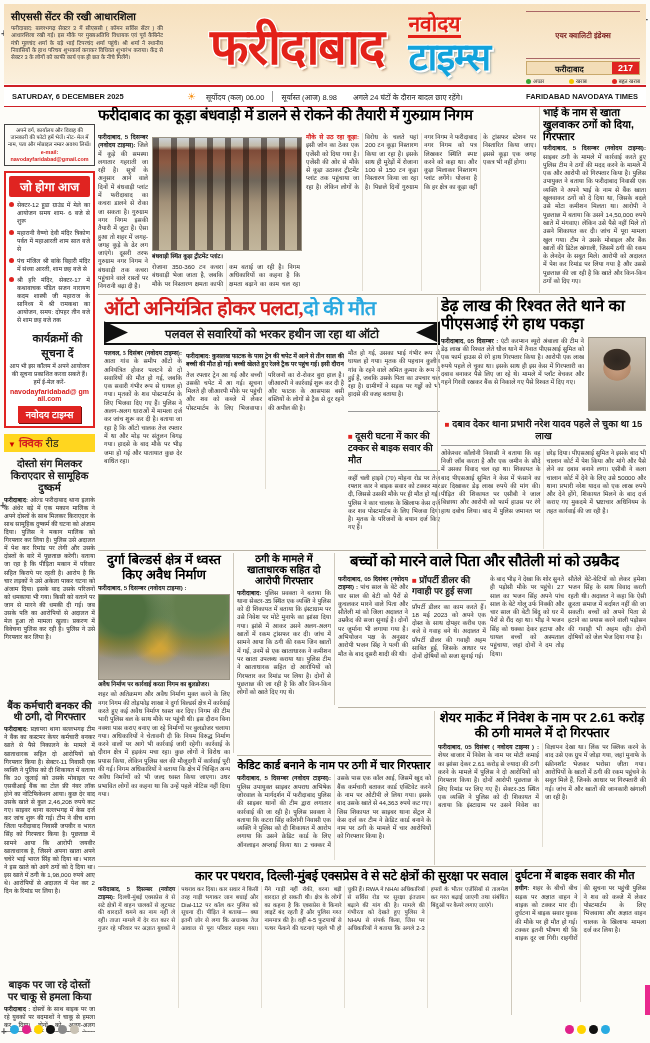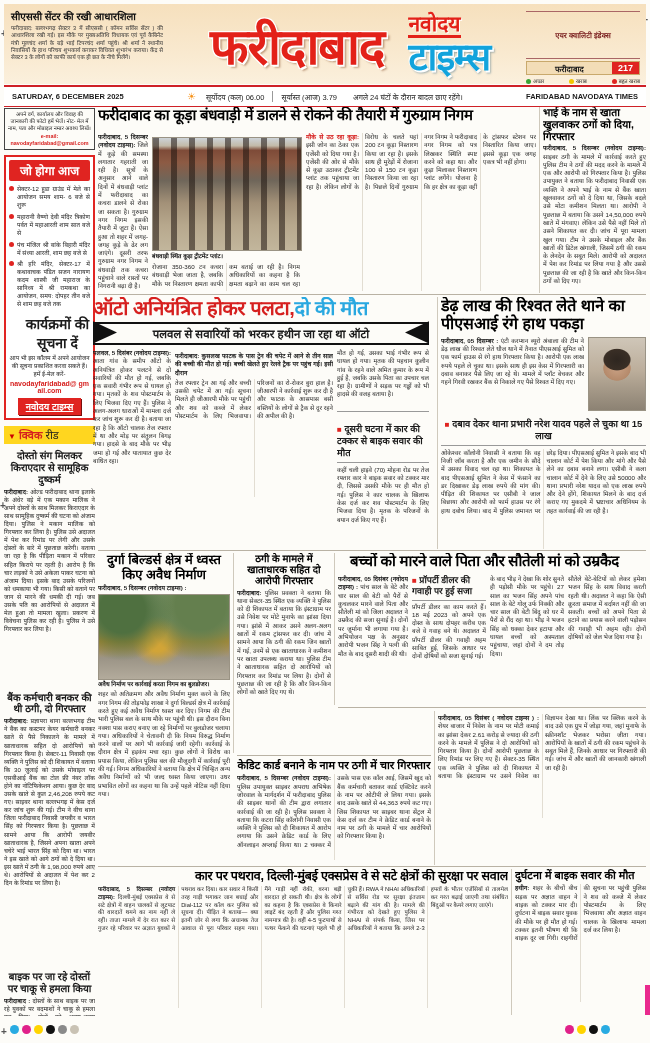--- a/index.html
+++ b/index.html
@@ -44,33 +44,33 @@
   .thermo .bulb{position:absolute;left:1px;bottom:0;width:7px;height:7px;border-radius:50%;background:#e02421;}
   .temp-txt{font-size:5.6px;line-height:1.25;}
   .forecast{font-size:5.3px;line-height:1.3;}
   
   .datebar{left:4px;top:85px;width:642px;height:19px;border-top:2px solid #cf2027;border-bottom:1.5px solid #cf2027;
       display:flex;align-items:center;font-size:7.5px;background:#fff;}
   .db-item{padding:0 8px;white-space:nowrap;}
   .db-sep{width:1px;height:11px;background:#999;}
   .sun{color:#f7941d;font-size:10px;}
   
-  .rail{left:4px;top:108px;width:91px;height:908px;}
+  .rail{left:4px;top:124px;width:91px;height:908px;}
   .notice{border:1px solid #444;padding:2px;font-size:5.4px;line-height:1.3;text-align:center;}
   .notice-email{color:#d6201f;font-weight:bold;font-size:5.4px;margin-top:1px;}
   .johoga{border:2px solid #e02421;padding:3px;margin-top:5px;background:#fff;}
   .johoga-head{background:#e02421;color:#fff;font-weight:bold;font-size:12px;text-align:center;padding:2px 0;border-radius:2px;}
   .johoga-item{font-size:6.1px;line-height:1.3;margin-top:4px;display:flex;gap:3px;text-align:justify;}
   .johoga-item .b{flex:none;width:5px;height:5px;border-radius:50%;background:#e02421;margin-top:1px;}
   .suchna{margin-top:6px;text-align:center;}
-  .suchna-title{font-size:14px;font-weight:bold;margin-left:16px;}
+  .suchna-title{font-size:11px;font-weight:bold;margin-left:16px;}
   .suchna-body{font-size:6px;line-height:1.35;margin-top:2px;}
   .suchna-email{color:#d6201f;font-weight:bold;font-size:7px;margin-top:2px;word-break:break-all;}
   .mini-logo{display:inline-block;background:#e02421;color:#fff;font-weight:bold;font-size:9.5px;padding:2px 8px;margin-top:4px;
-      box-shadow:1px 1px 0 #7a0e0b;text-decoration:underline;}
+      box-shadow:1px 1px 0 #7a0e0b;}
   .quickread{margin-top:6px;background:#ffd61f;padding:1px 4px 2px 4px;font-size:11px;font-weight:bold;}
   .qr-flag{color:#c00;font-size:8px;}
   .rail-story{margin-top:6px;}
   .rail-hl{font-size:10px;font-weight:bold;text-align:center;line-height:1.18;}
   .rail-body{font-size:6.1px;line-height:1.33;text-align:justify;margin-top:2px;}
   
   .hl-top{font-size:15px;letter-spacing:-.3px;white-space:nowrap;}
   .hl-auto{font-size:20px;letter-spacing:-.4px;white-space:nowrap;}
   .strap{position:relative;border-top:2px solid #111;border-bottom:2px solid #111;text-align:center;
       font-weight:bold;font-size:11.5px;padding:2px 24px;}
@@ -150,21 +150,21 @@
       </div>
     </div>
   </div>
 
   <div class="abs datebar">
     <span class="db-item" style="font-weight:bold;">SATURDAY, 6 DECEMBER 2025</span>
     <span style="flex:1"></span>
     <span class="sun db-item" style="padding-right:2px;">☀</span>
     <span class="db-item">सूर्योदय (कल) 06.00</span>
     <span class="db-sep"></span>
-    <span class="db-item">सूर्यास्त (आज) 3.79</span>
+    <span class="db-item">सूर्यास्त (आज) 8.98</span>
     <span class="db-item">अगले 24 घंटों के दौरान बादल छाए रहेंगे।</span>
     <span style="flex:1"></span>
     <span class="db-item" style="font-weight:bold;">FARIDABAD NAVODAYA TIMES</span>
   </div>
 
   <div class="abs rail ovh">
     <div class="notice">
       <span>अपने वर्ग, कार्यालय और विवाह की जानकारी की फोटो हमें भेजें। नोट- मेल में नाम, पता और मोबाइल नम्बर अवश्य लिखें।</span>
       <div class="notice-email">e-mail: navodayfaridabad@gmail.com</div>
     </div>
@@ -241,39 +241,39 @@
 
   <div class="abs ovh" style="left:543px;top:107px;width:103px;height:186px;">
     <div class="hl" style="font-size:10.5px;">भाई के नाम से खाता खुलवाकर ठगों को दिया, गिरफ्तार</div>
     <div class="body" style="margin-top:2px;height:152px;overflow:hidden;">
       <span class="dl">फरीदाबाद, 5 दिसम्बर (नवोदय टाइम्स):</span> <span>साइबर ठगी के मामले में कार्रवाई करते हुए पुलिस टीम ने ठगों की मदद करने के मामले में एक और आरोपी को गिरफ्तार किया है। पुलिस उपायुक्त ने बताया कि फरीदाबाद निवासी एक व्यक्ति ने अपने भाई के नाम से बैंक खाता खुलवाकर ठगों को दे दिया था, जिसके बदले उसे मोटा कमीशन मिलता था। आरोपी ने पूछताछ में बताया कि उसने 14,50,000 रुपये खाते में मंगवाए। लेकिन उसे पैसे नहीं मिले तो उसने शिकायत कर दी। जांच में पूरा मामला खुल गया। टीम ने उसके मोबाइल और बैंक खातों की डिटेल खंगाली, जिसमें ठगी की रकम के लेनदेन के सबूत मिले। आरोपी को अदालत में पेश कर रिमांड पर लिया गया है और उससे पूछताछ की जा रही है कि खाते और किन-किन ठगों को दिए गए।</span>
     </div>
   </div>
 
   <div class="abs rule-h" style="left:98px;top:294px;width:548px;"></div>
 
-  <div class="abs ovh" style="left:93px;top:297px;width:336px;height:252px;">
+  <div class="abs ovh" style="left:104px;top:297px;width:336px;height:252px;font-family:Liberation Serif, serif;">
     <div class="hl hl-auto">
       <span class="red">ऑटो अनियंत्रित होकर पलटा,</span><span class="blue">दो की मौत</span>
     </div>
     <div class="strap" style="margin-top:3px;">
       <span class="wedge l"></span>
       <span>पलवल से सवारियों को भरकर हथीन जा रहा था ऑटो</span>
       <span class="wedge r"></span>
     </div>
     <div class="abs body ovh" style="left:0;top:52px;width:78px;height:198px;">
       <span class="dl">पलवल, 5 दिसंबर (नवोदय टाइम्स):</span> <span>आता गांव के समीप ऑटो के अनियंत्रित होकर पलटने से दो सवारियों की मौत हो गई, जबकि एक सवारी गंभीर रूप से घायल हो गया। मृतकों के शव पोस्टमार्टम के लिए भिजवा दिए गए हैं। पुलिस ने अलग-अलग धाराओं में मामला दर्ज कर जांच शुरू कर दी है। बताया जा रहा है कि ऑटो चालक तेज रफ्तार में था और मोड़ पर संतुलन बिगड़ गया। हादसे के बाद मौके पर भीड़ जमा हो गई और यातायात कुछ देर बाधित रहा।</span>
     </div>
     <div class="abs ovh" style="left:82px;top:52px;width:158px;height:198px;">
       <div class="body" style="margin-top:3px;font-weight:bold;">फरीदाबाद: कुसलख फाटक के पास ट्रेन की चपेट में आने से तीन साल की बच्ची की मौत हो गई। बच्ची खेलते हुए रेलवे ट्रैक पर पहुंच गई। इसी दौरान</div>
       <div class="body cols2 ovh" style="margin-top:2px;height:118px;">तेज रफ्तार ट्रेन आ गई और बच्ची उसकी चपेट में आ गई। सूचना मिलते ही जीआरपी मौके पर पहुंची और शव को कब्जे में लेकर पोस्टमार्टम के लिए भिजवाया। परिजनों का रो-रोकर बुरा हाल है। जीआरपी ने कार्रवाई शुरू कर दी है और फाटक के आसपास बसी बस्तियों के लोगों से ट्रैक से दूर रहने की अपील की है।</div>
     </div>
     <div class="abs ovh" style="left:244px;top:52px;width:92px;height:198px;">
       <div class="body ovh" style="height:58px;">मौत हो गई, उसका भाई गंभीर रूप से घायल हो गया। मृतक की पहचान कुलीन गांव के रहने वाले अमित कुमार के रूप में हुई है, जबकि उसके पिता का उपचार चल रहा है। ग्रामीणों ने सड़क पर गड्ढों को भी हादसे की वजह बताया है।</div>
-      <div class="subbox-title" style="margin-top:4px;border-top:1px solid #999;padding-top:11px;">
+      <div class="subbox-title" style="margin-top:4px;border-top:1px solid #999;padding-top:19px;">
         <span class="sq">■</span> <span>दूसरी घटना में कार की टक्कर से बाइक सवार की मौत</span>
       </div>
       <div class="body ovh" style="margin-top:3px;height:110px;border-top:1px solid #999;padding-top:3px;">कहीं चली हाइवे (70) मोहना रोड पर तेज रफ्तार कार ने बाइक सवार को टक्कर मार दी, जिससे उसकी मौके पर ही मौत हो गई। पुलिस ने कार चालक के खिलाफ केस दर्ज कर शव पोस्टमार्टम के लिए भिजवा दिया है। मृतक के परिजनों के बयान दर्ज किए गए हैं।</div>
     </div>
   </div>
 
   <div class="abs rule-v" style="left:437px;top:297px;height:252px;"></div>
 
   <div class="abs ovh" style="left:441px;top:297px;width:205px;height:252px;">
     <div class="hl" style="font-size:16px;">डेढ़ लाख की रिश्वत लेते थाने का पीएसआई रंगे हाथ पकड़ा</div>
@@ -329,20 +329,21 @@
   <div class="abs ovh" style="left:237px;top:759px;width:194px;height:106px;">
     <div class="hl" style="font-size:11px;text-align:center;">केडिट कार्ड बनाने के नाम पर ठगी में चार गिरफ्तार</div>
     <div class="body cols2 ovh" style="margin-top:3px;height:86px;">
       <span class="dl">फरीदाबाद, 5 दिसम्बर (नवोदय टाइम्स):</span> <span>पुलिस उपायुक्त साइबर अपराध अभिषेक जोरवाल के मार्गदर्शन में फरीदाबाद पुलिस की साइबर थानों की टीम द्वारा लगातार कार्रवाई की जा रही है। पुलिस प्रवक्ता ने बताया कि कटरा सिंह कॉलोनी निवासी एक व्यक्ति ने पुलिस को दी शिकायत में आरोप लगाया कि उसने क्रेडिट कार्ड के लिए ऑनलाइन अप्लाई किया था। 2 चक्कर में उसके पास एक कॉल आई, जिसमें खुद को बैंक कर्मचारी बताकर कार्ड एक्टिवेट करने के नाम पर ओटीपी ले लिया गया। इसके बाद उसके खाते से 44,363 रुपये कट गए। जिस शिकायत पर साइबर थाना सेंट्रल में केस दर्ज कर टीम ने क्रेडिट कार्ड बनाने के नाम पर ठगी के मामले में चार आरोपियों को गिरफ्तार किया है।</span>
     </div>
   </div>
 
   <div class="abs rule-h" style="left:338px;top:707px;width:308px;"></div>
   <div class="abs rule-v" style="left:434px;top:711px;height:154px;"></div>
   <div class="abs ovh" style="left:438px;top:711px;width:208px;height:154px;">
+    <div class="hl" style="font-size:13px;text-align:center;">शेयर मार्केट में निवेश के नाम पर 2.61 करोड़ की ठगी मामले में दो गिरफ्तार</div>
     <div class="body cols2 ovh" style="margin-top:3px;height:104px;">
       <span class="dl">फरीदाबाद, 05 दिसंबर ( नवोदय टाइम्स ) :</span> <span>शेयर बाजार में निवेश के नाम पर मोटी कमाई का झांसा देकर 2.61 करोड़ से ज्यादा की ठगी करने के मामले में पुलिस ने दो आरोपियों को गिरफ्तार किया है। दोनों आरोपी पूछताछ के लिए रिमांड पर लिए गए हैं। सेक्टर-35 स्थित एक व्यक्ति ने पुलिस को दी शिकायत में बताया कि इंस्टाग्राम पर उसने निवेश का विज्ञापन देखा था। लिंक पर क्लिक करने के बाद उसे एक ग्रुप में जोड़ा गया, जहां मुनाफे के स्क्रीनशॉट भेजकर भरोसा जीता गया। आरोपियों के खातों में ठगी की रकम पहुंचने के सबूत मिले हैं, जिनके आधार पर गिरफ्तारी की गई। जांच में और खातों की जानकारी खंगाली जा रही है।</span>
     </div>
   </div>
 
   <div class="abs rule-h" style="left:98px;top:866px;width:548px;"></div>
   <div class="abs ovh" style="left:98px;top:869px;width:410px;height:146px;">
     <div class="hl" style="font-size:12.5px;white-space:nowrap;letter-spacing:-.2px;text-align:right;">कार पर पथराव, दिल्ली-मुंबई एक्सप्रेस वे से सटे क्षेत्रों की सुरक्षा पर सवाल</div>
     <div class="body cols5 ovh" style="margin-top:3px;height:122px;font-size:5.8px;">
       <span class="dl">फरीदाबाद, 5 दिसम्बर (नवोदय टाइम्स):</span> <span>दिल्ली-मुंबई एक्सप्रेस वे से सटे क्षेत्रों में वाहन चालकों से लूटपाट की वारदातें थमने का नाम नहीं ले रहीं। ताजा मामले में देर रात कार से गुजर रहे परिवार पर अज्ञात युवकों ने पथराव कर दिया। कार सवार ने किसी तरह गाड़ी भगाकर जान बचाई और Dial-112 पर कॉल कर पुलिस को सूचना दी। पीड़ित ने बताया— क्या इतनी जोर से लगा कि अचानक तेज आवाज से पूरा परिवार सहम गया। मैंने गाड़ी नहीं रोकी, वरना बड़ी वारदात हो सकती थी। क्षेत्र के लोगों का कहना है कि एक्सप्रेस वे किनारे लाइटें बंद रहती हैं और पुलिस गश्त नाममात्र की है। वहीं 4-5 फुटपाथों से पत्थर फेंकने की घटनाएं पहले भी हो चुकी हैं। RWA ने NHAI अधिकारियों से सर्विस रोड पर सुरक्षा इंतजाम बढ़ाने की मांग की है। मामले की गंभीरता को देखते हुए पुलिस ने NHAI से संपर्क किया, जिस पर अधिकारियों ने बताया कि अगले 2-3 हफ्तों के भीतर एजेंसियों से तालमेल कर गश्त बढ़ाई जाएगी तथा संबंधित बिंदुओं पर कैमरे लगाए जाएंगे।</span>

